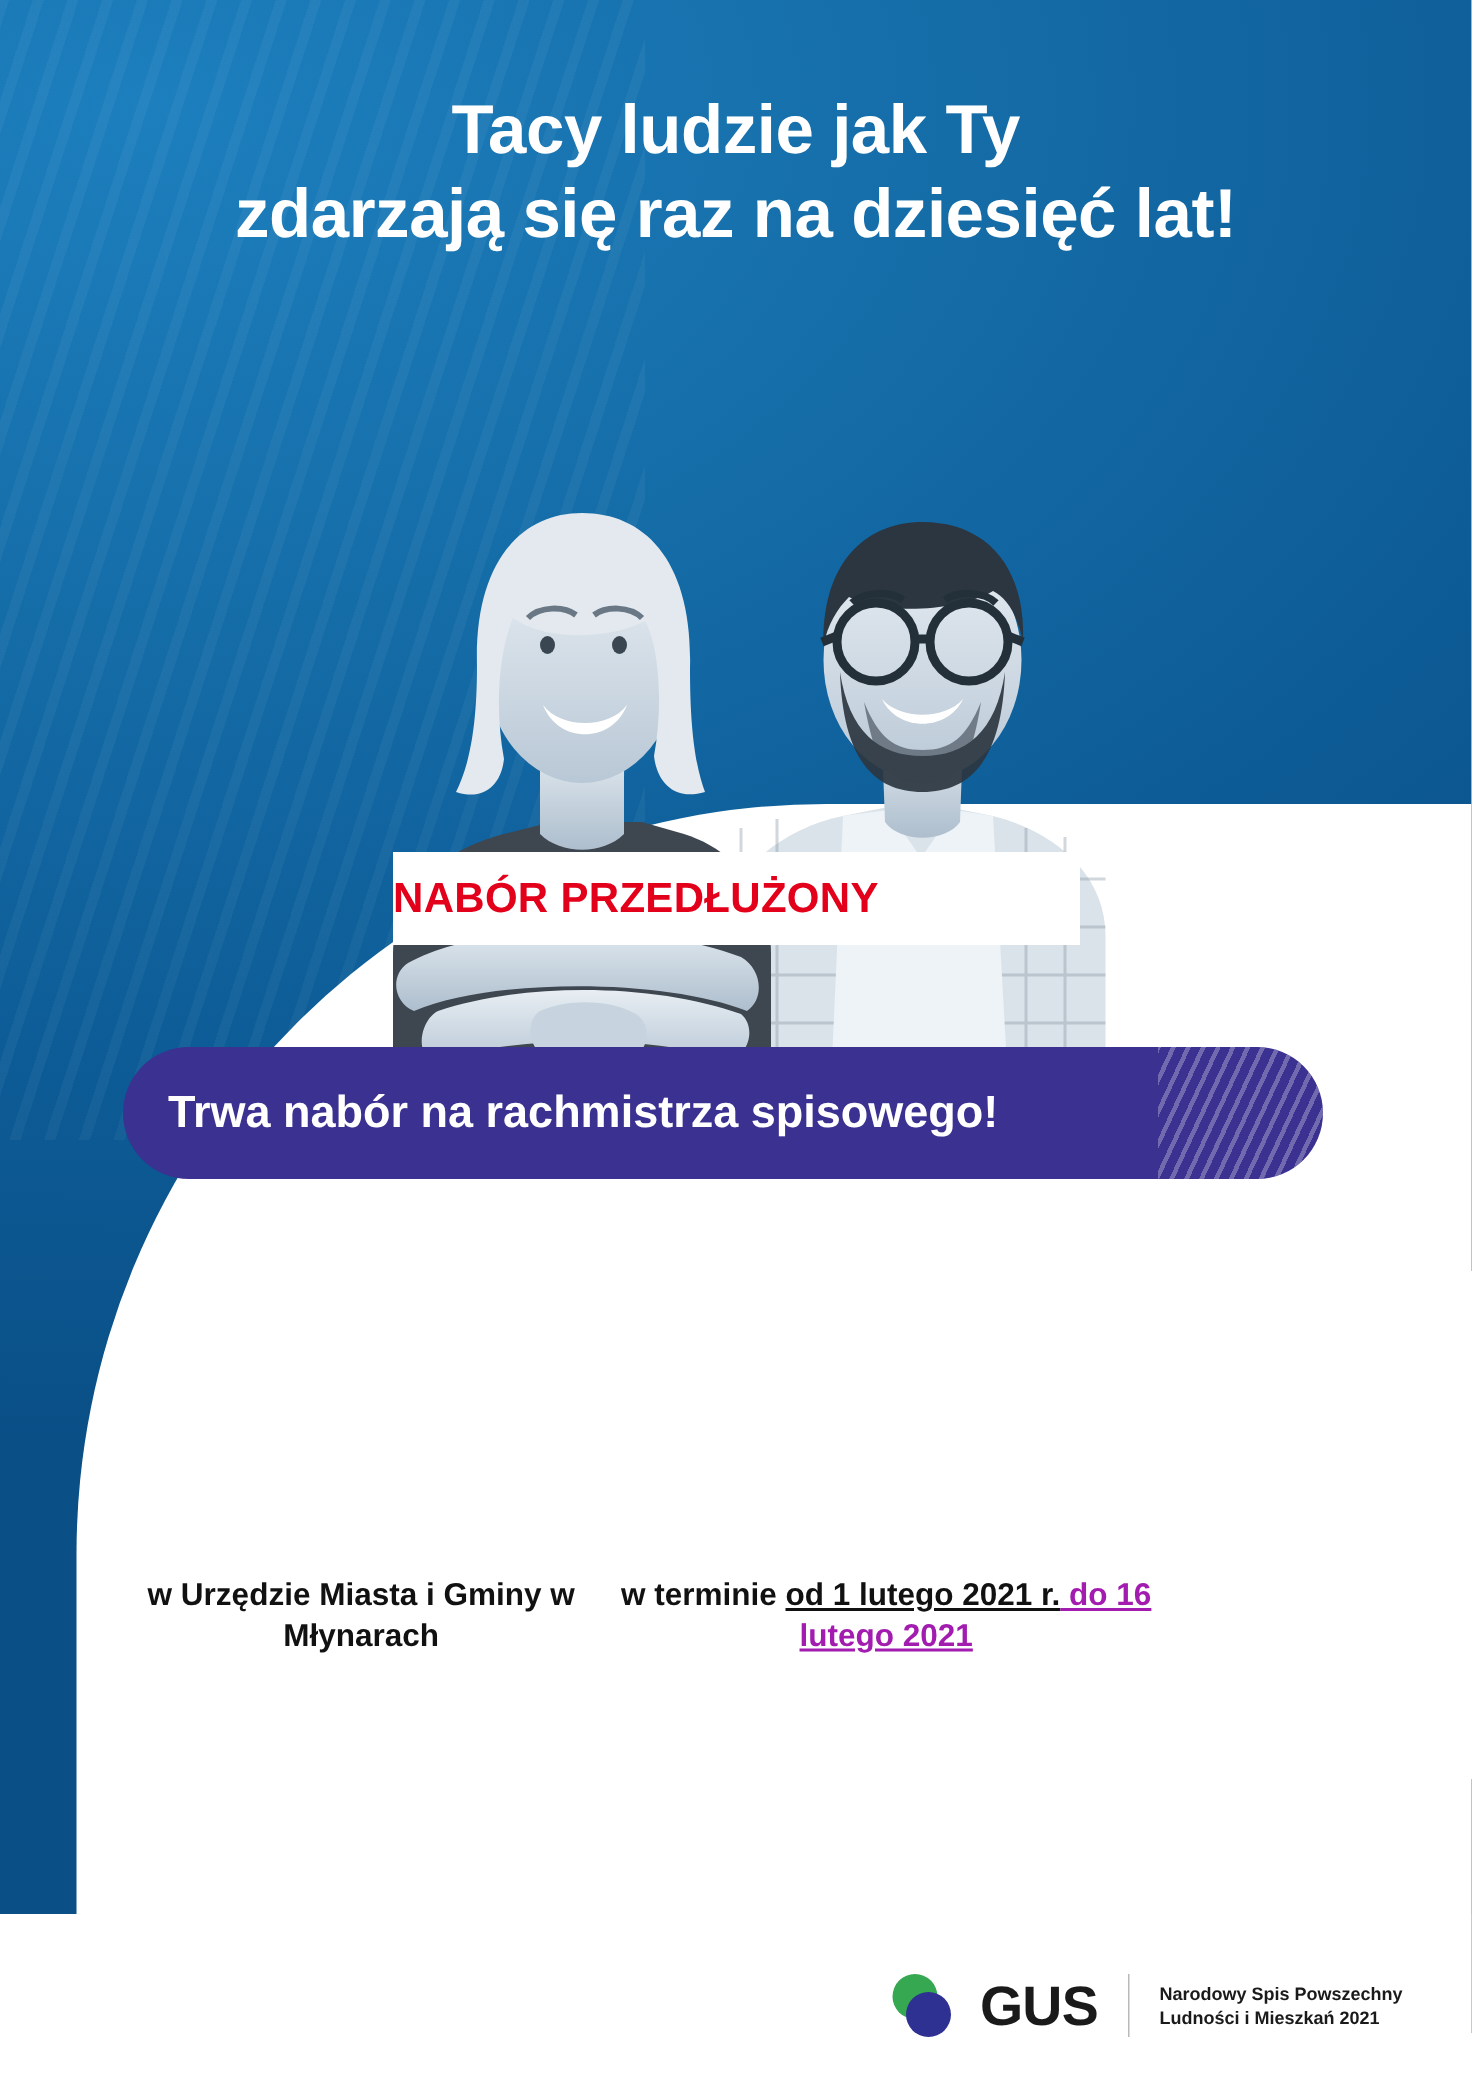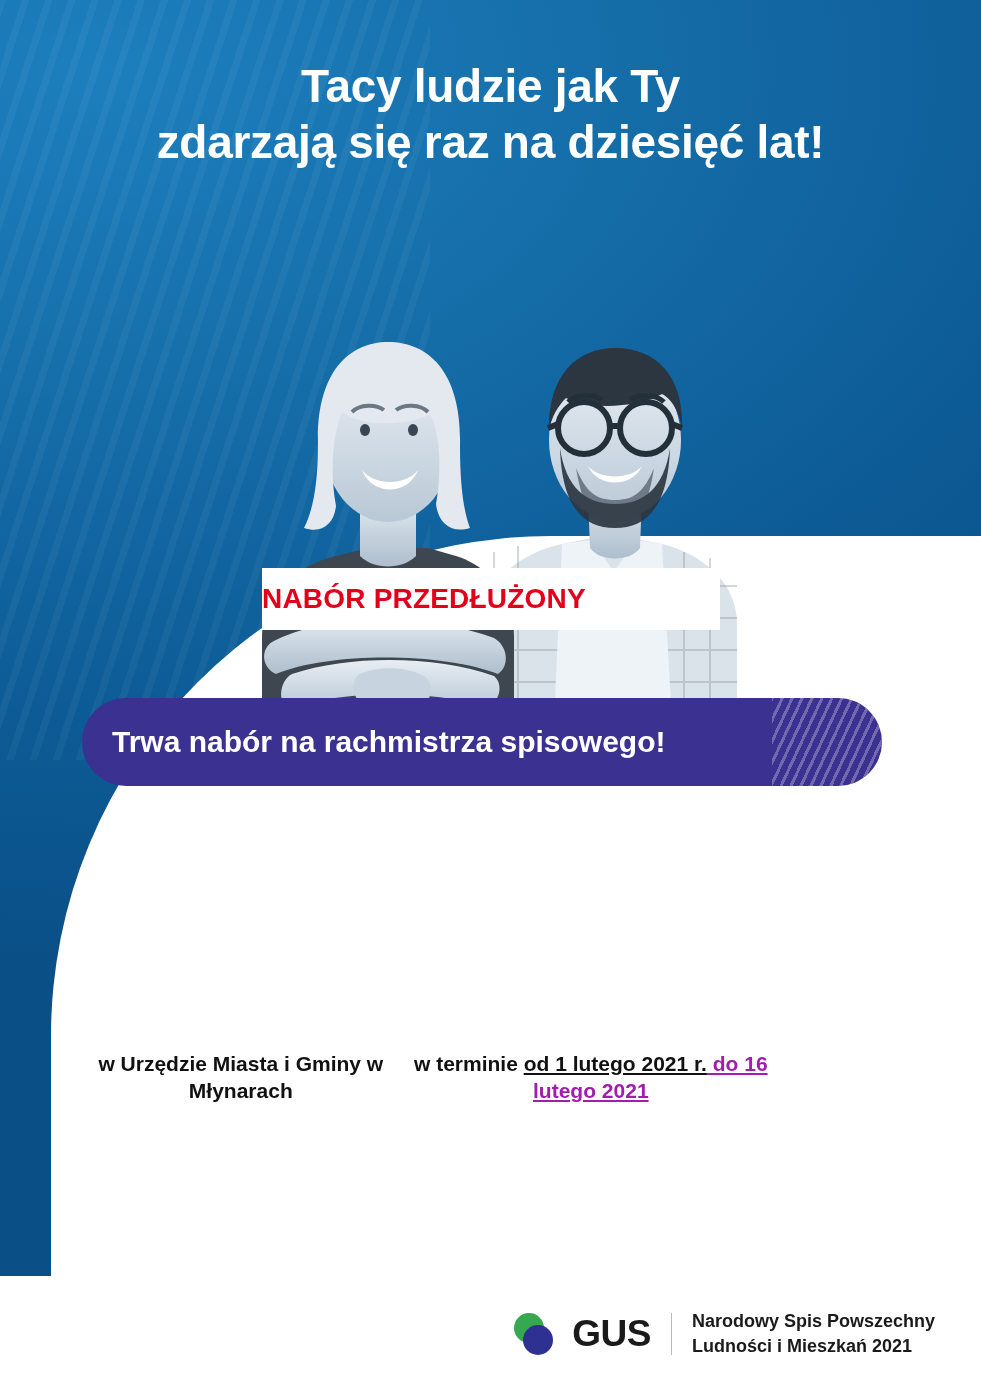--- a/index.html
+++ b/index.html
@@ -251,21 +251,21 @@
     letter-spacing: -0.5px;
     line-height: 1;
   }
   .gus-div {
     width: 1px;
     height: 42px;
     background: #b9b9b9;
     margin: 0 4px;
   }
   .gus-sub {
-    font-size: 18px;
+    font-size: 12px;
     color: #1a1a1a;
     line-height: 1.35;
     font-weight: bold;
   }
 </style>
 </head>
 <body>
 
 <div class="poster">
 

